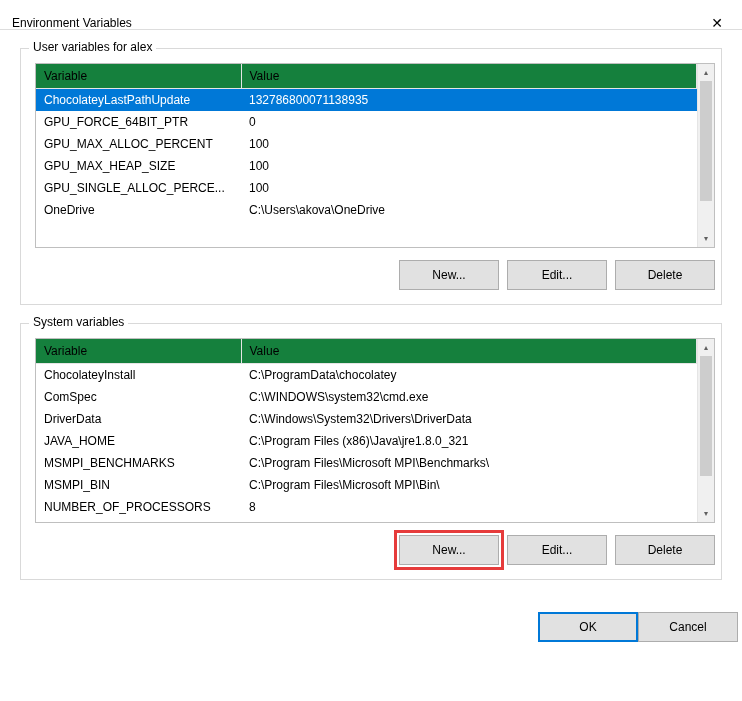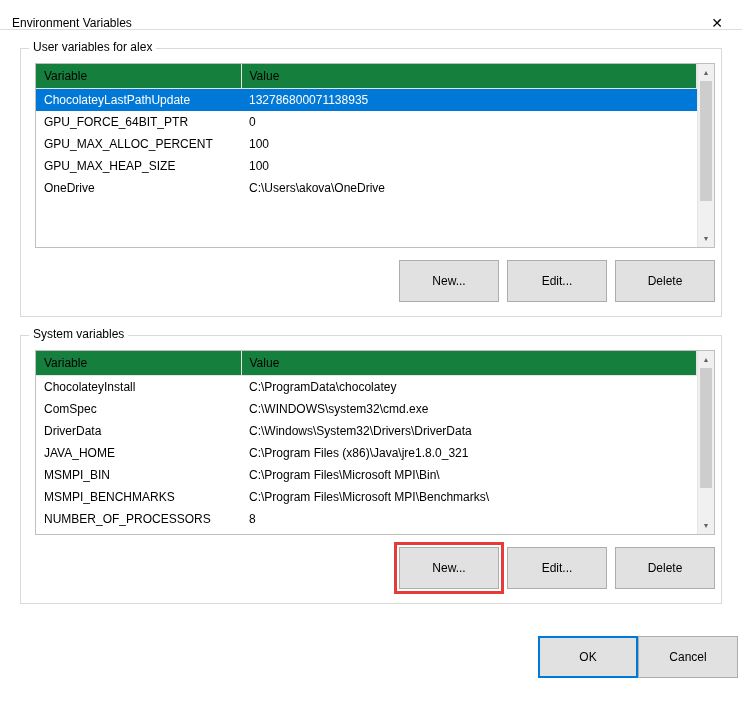--- a/index.html
+++ b/index.html
@@ -102,21 +102,21 @@
       background: #cdcdcd;
     }
     .btn-row {
       display: flex;
       justify-content: flex-end;
       gap: 8px;
       margin-top: 12px;
     }
     .btn {
       width: 100px;
-      height: 42px;
+      height: 30px;
       background: #e1e1e1;
       border: 1px solid #adadad;
       font-family: inherit;
       font-size: 12px;
       cursor: pointer;
     }
     .btn.highlighted {
       outline: 3px solid #e63b3b;
       outline-offset: 2px;
     }
@@ -164,20 +164,24 @@
               </tr>
               <tr>
                 <td>GPU_MAX_ALLOC_PERCENT</td>
                 <td>100</td>
               </tr>
               <tr>
                 <td>GPU_MAX_HEAP_SIZE</td>
                 <td>100</td>
               </tr>
               <tr>
+                <td>GPU_SINGLE_ALLOC_PERCE...</td>
+                <td>100</td>
+              </tr>
+              <tr>
                 <td>OneDrive</td>
                 <td>C:\Users\akova\OneDrive</td>
               </tr>
             </tbody>
         </table>
       </div>
       <div class="scrollbar">
         <div class="scroll-arrow">▴</div>
         <div class="scroll-thumb"></div>
         <div class="scroll-arrow" style="position:absolute;bottom:0;left:0;right:0">▾</div>
@@ -212,26 +216,26 @@
               </tr>
               <tr>
                 <td>DriverData</td>
                 <td>C:\Windows\System32\Drivers\DriverData</td>
               </tr>
               <tr>
                 <td>JAVA_HOME</td>
                 <td>C:\Program Files (x86)\Java\jre1.8.0_321</td>
               </tr>
               <tr>
+                <td>MSMPI_BENCHMARKS</td>
+                <td>C:\Program Files\Microsoft MPI\Benchmarks\</td>
+              </tr>
+              <tr>
                 <td>MSMPI_BIN</td>
                 <td>C:\Program Files\Microsoft MPI\Bin\</td>
-              </tr>
-              <tr>
-                <td>MSMPI_BENCHMARKS</td>
-                <td>C:\Program Files\Microsoft MPI\Benchmarks\</td>
               </tr>
               <tr>
                 <td>NUMBER_OF_PROCESSORS</td>
                 <td>8</td>
               </tr>
             </tbody>
         </table>
       </div>
       <div class="scrollbar">
         <div class="scroll-arrow">▴</div>

